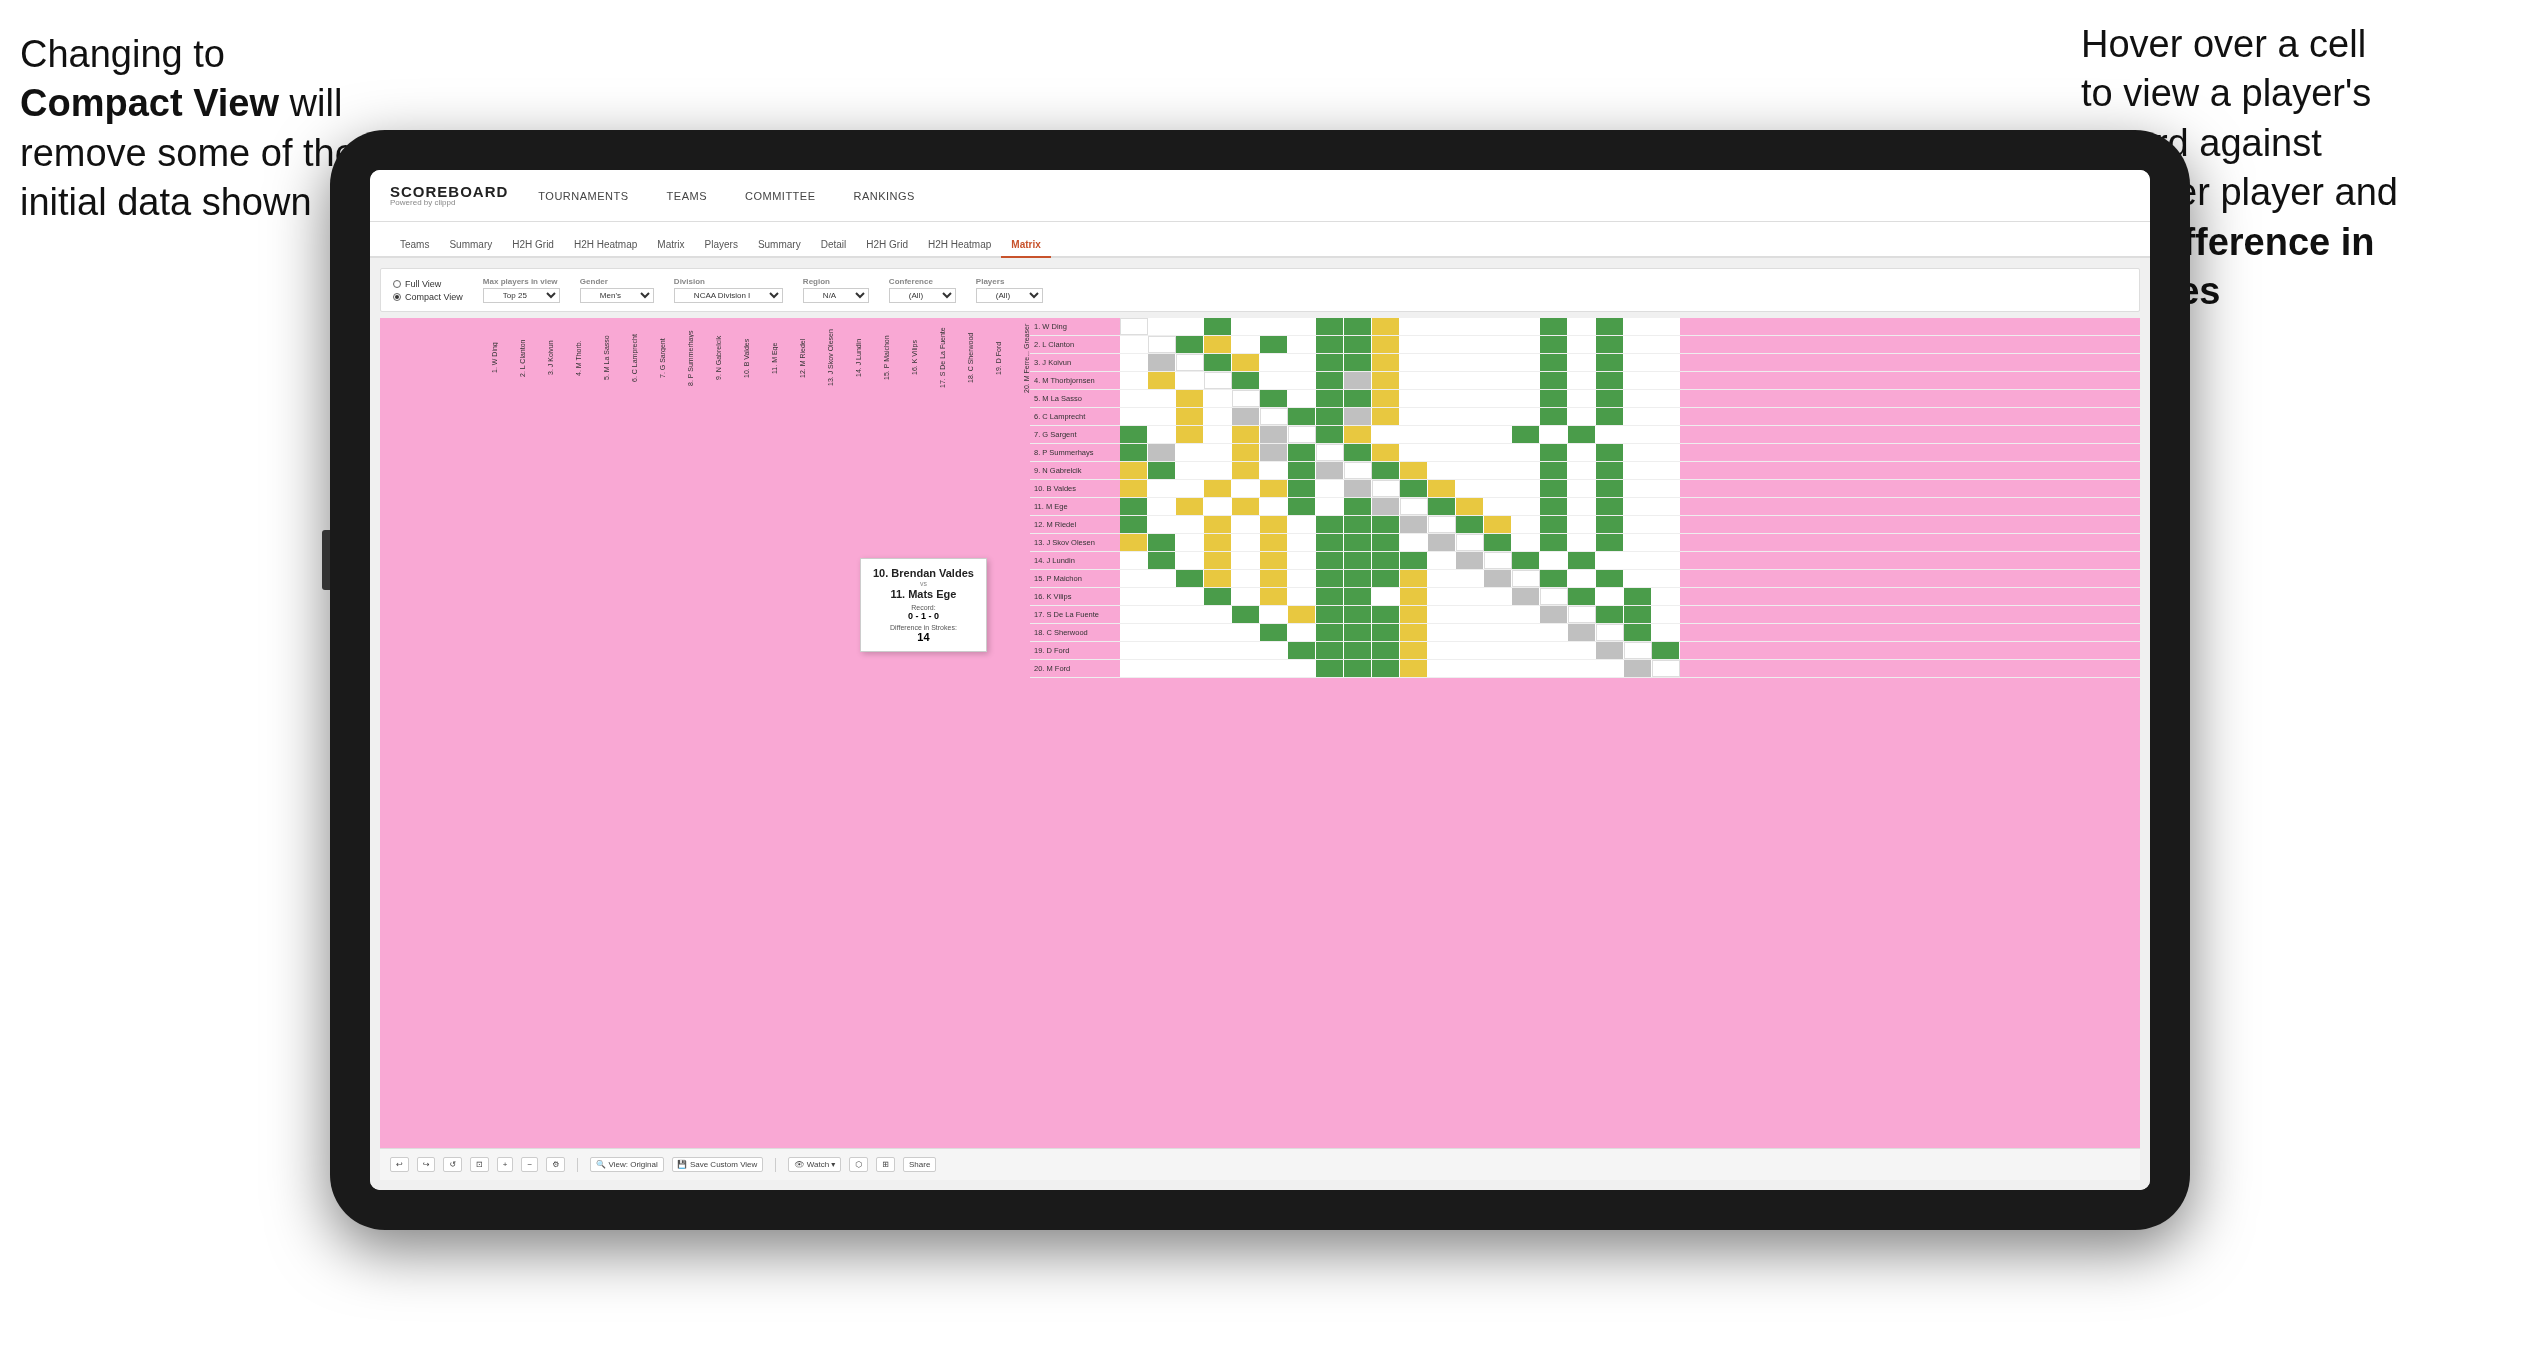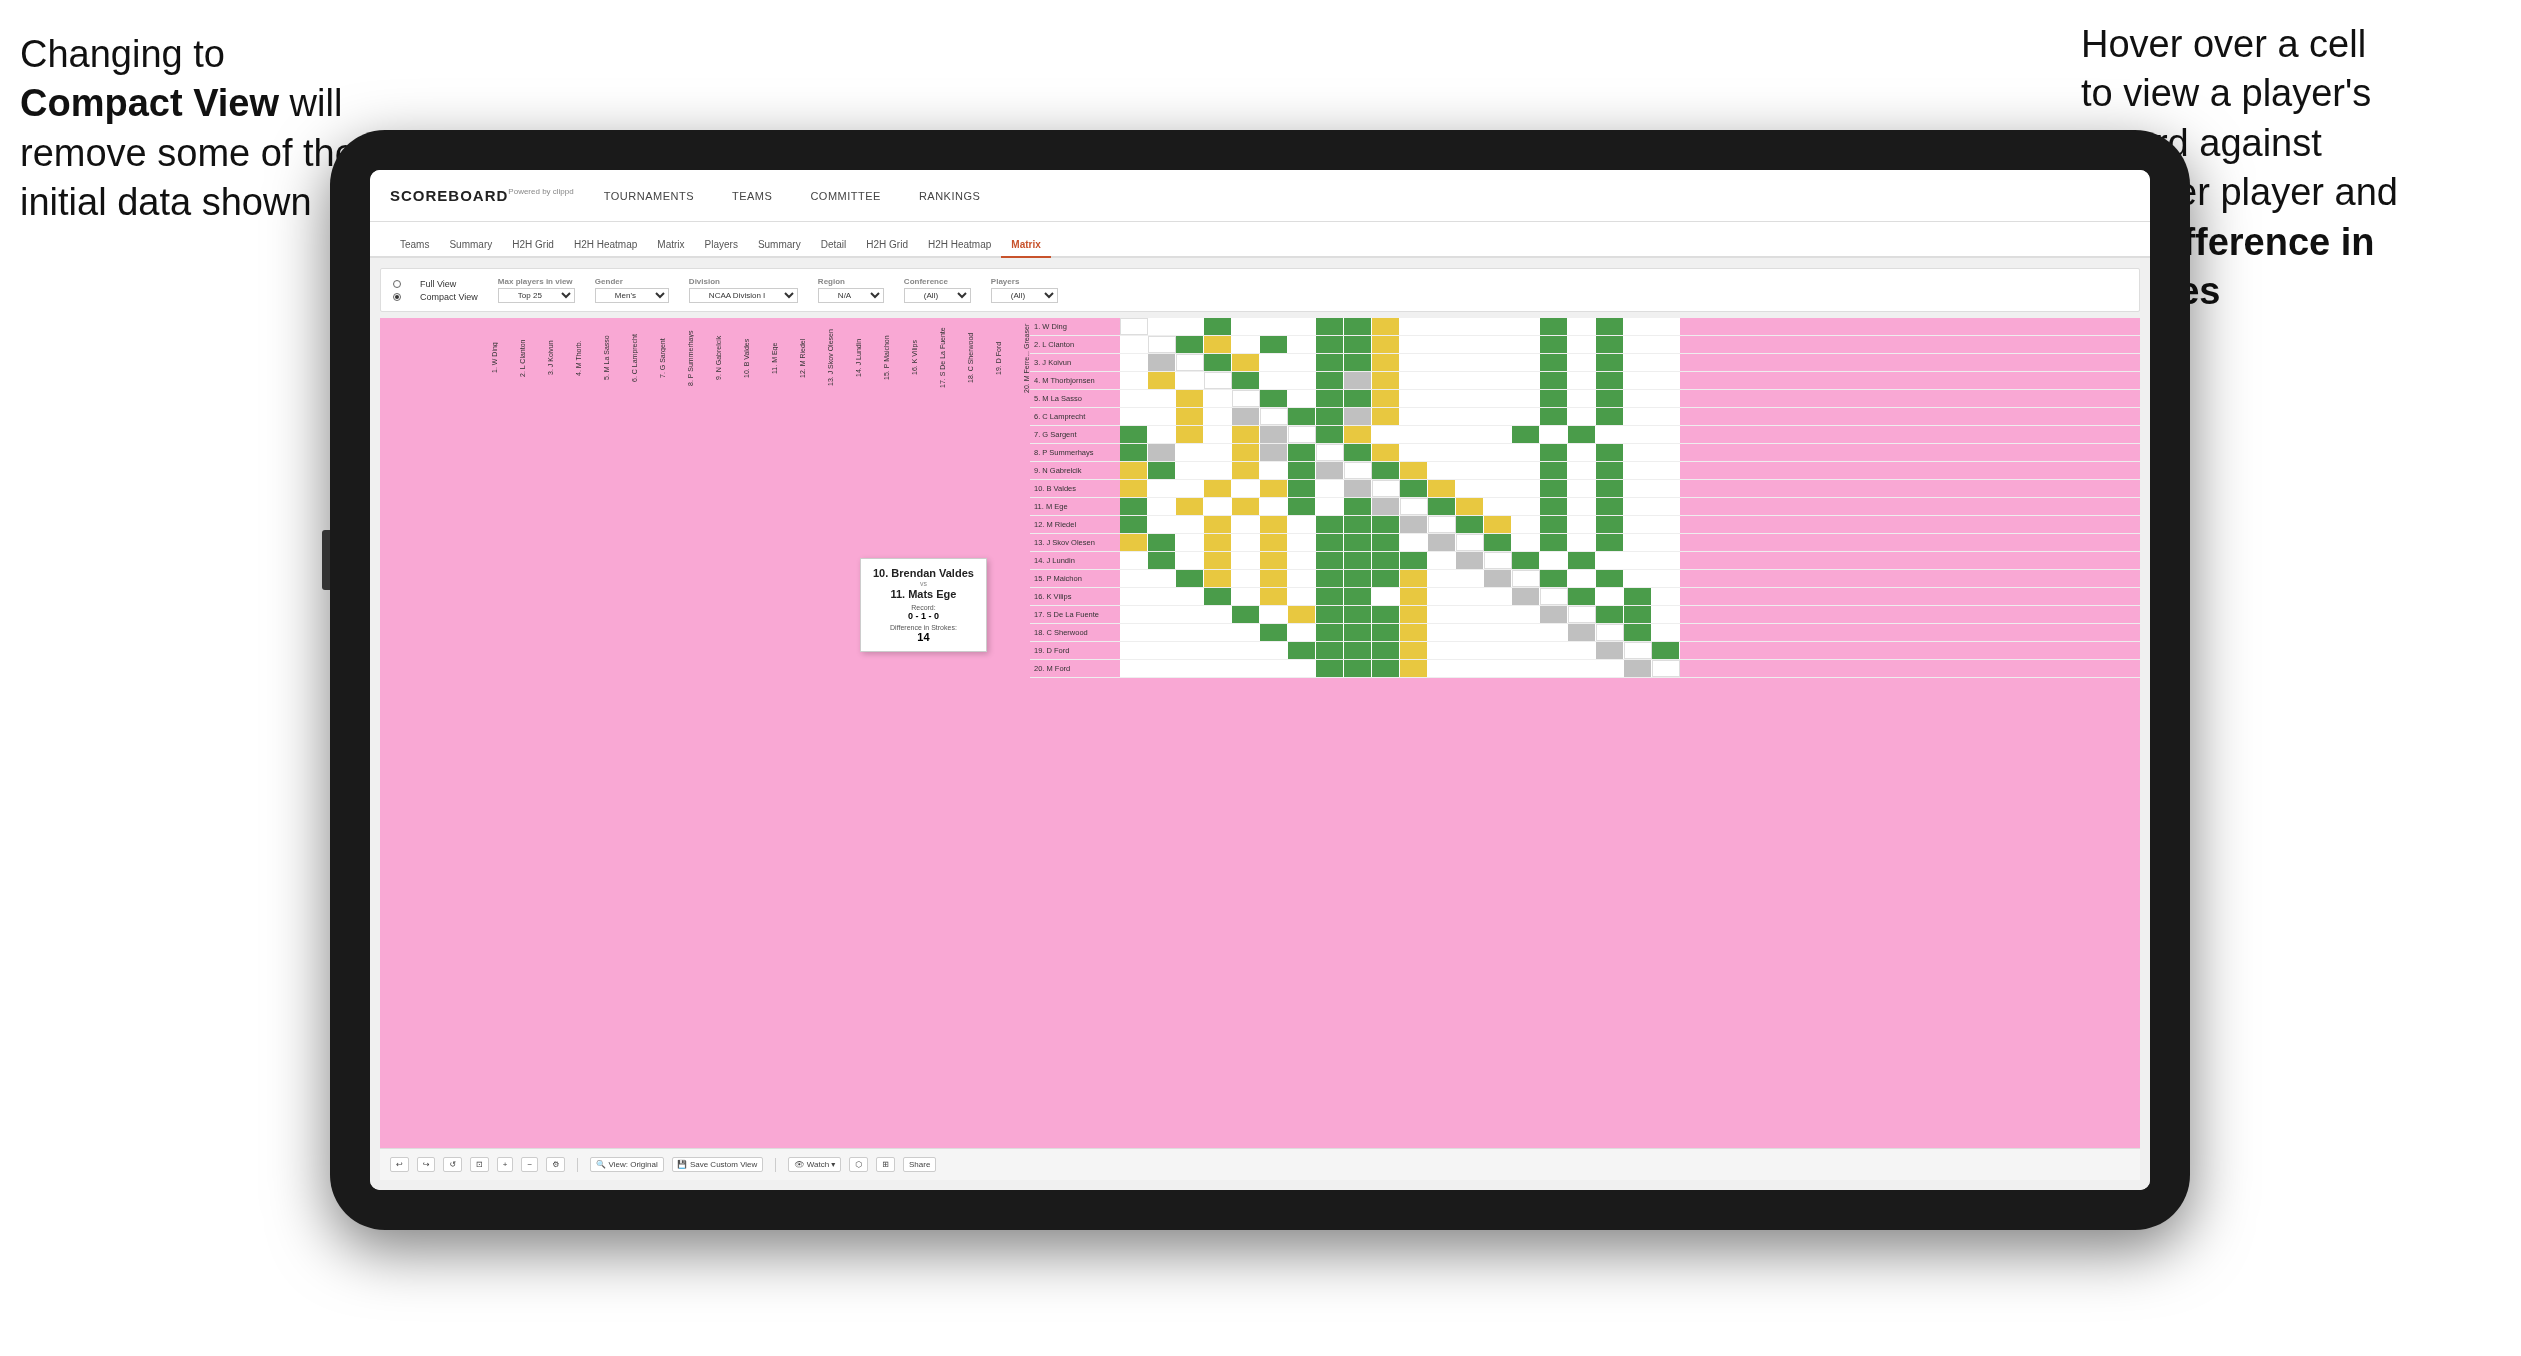--- a/index.html
+++ b/index.html
@@ -97,20 +97,21 @@
       border-bottom: 1px solid #ddd;
       padding: 8px 20px;
       display: flex;
       align-items: center;
       gap: 30px;
       height: 52px;
     }
 
     .logo-area {
       display: flex;
+      flex-direction: column;
       line-height: 1;
     }
 
     .logo-text {
       font-size: 15px;
       font-weight: bold;
       letter-spacing: 1px;
       color: #222;
     }
 
@@ -183,21 +184,21 @@
 
     .radio-group {
       display: flex;
       flex-direction: column;
       gap: 3px;
     }
 
     .radio-item {
       display: flex;
       align-items: center;
-      gap: 19px;
+      gap: 4px;
       font-size: 9px;
       color: #333;
     }
 
     .radio-circle {
       width: 8px;
       height: 8px;
       border-radius: 50%;
       border: 1.5px solid #666;
       display: flex;

